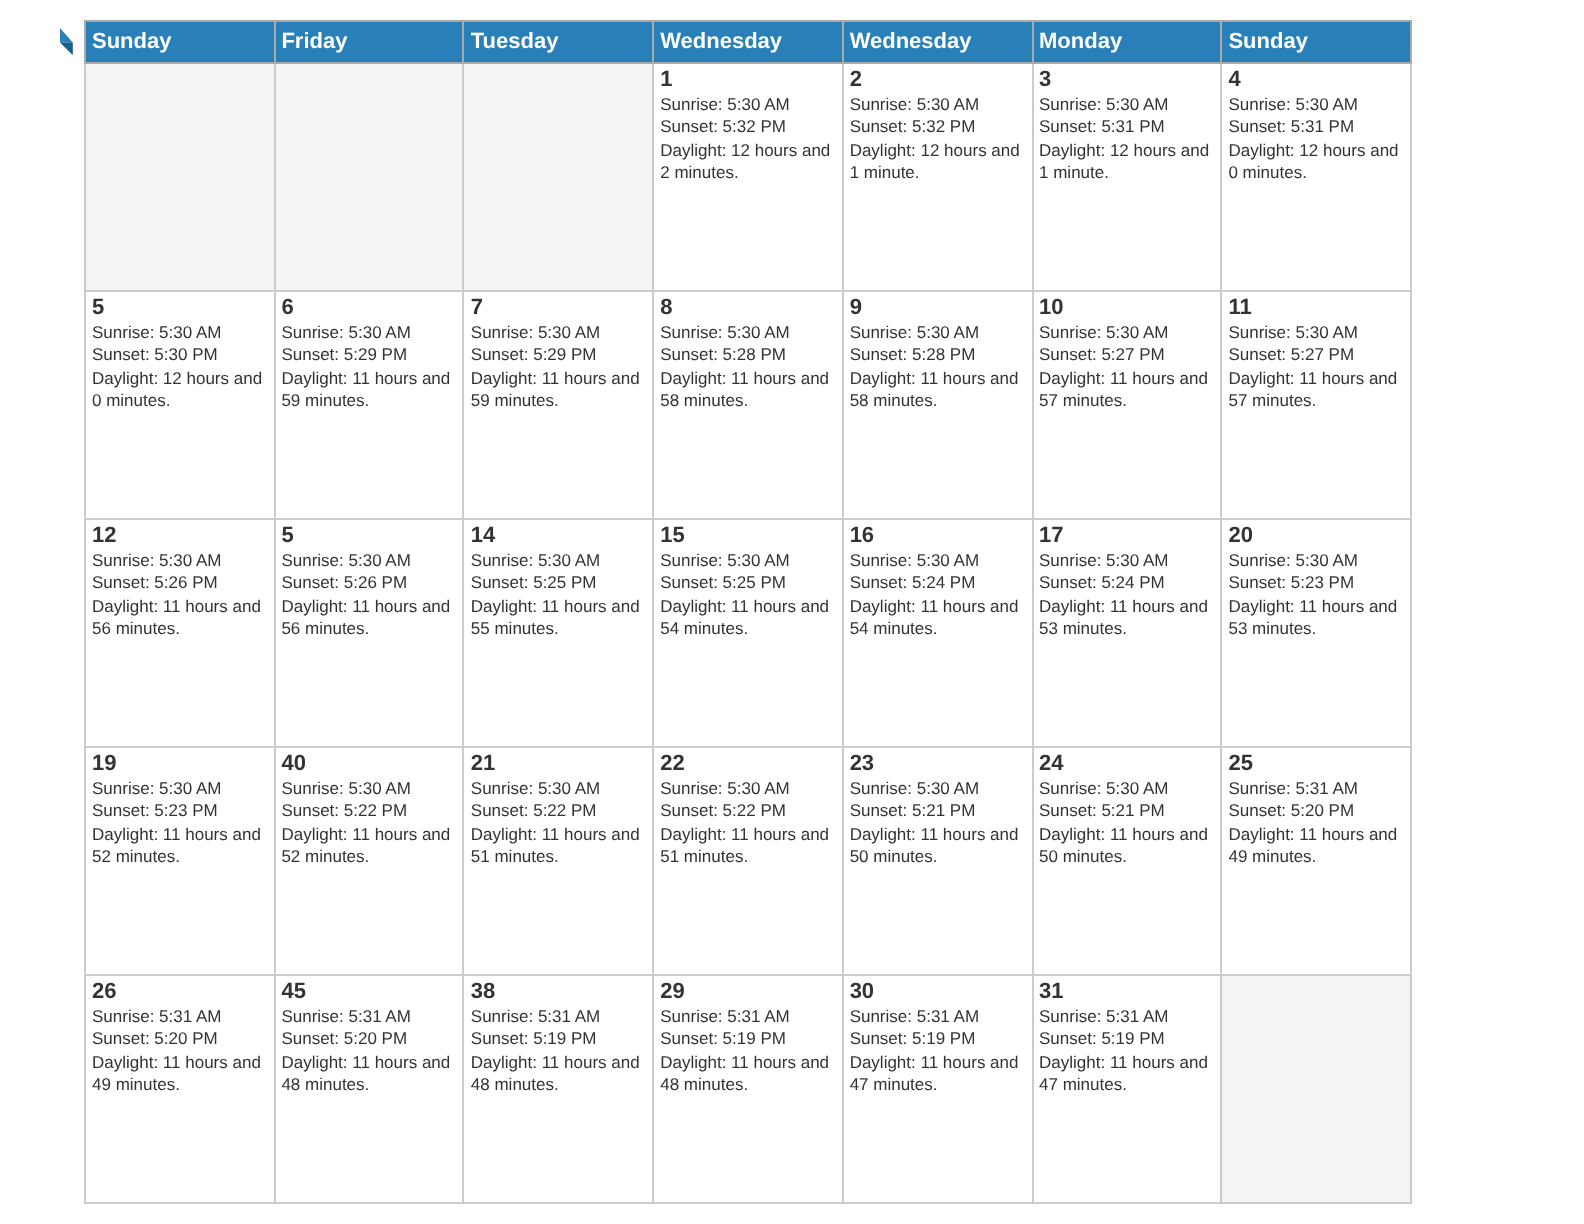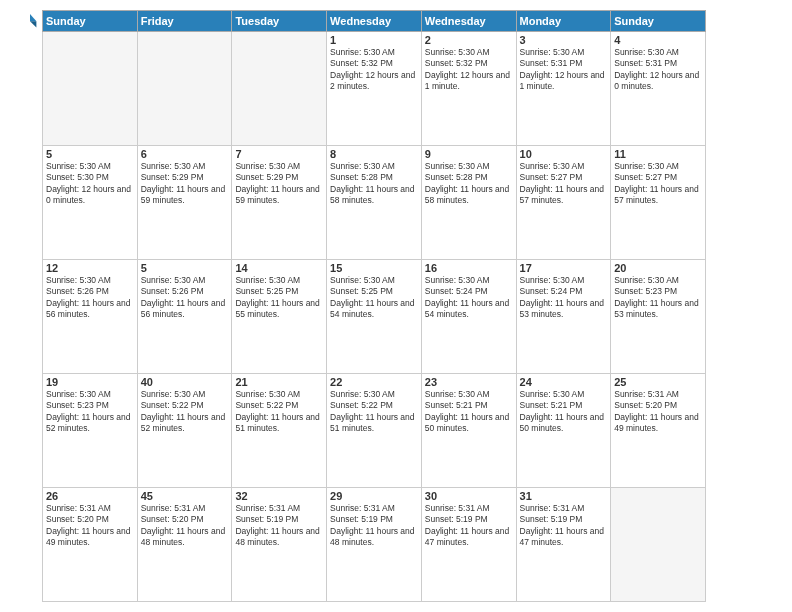--- a/index.html
+++ b/index.html
@@ -295,21 +295,21 @@
 Sunset: 5:20 PM
 Daylight: 11 hours and 49 minutes.</div>
           </td>
           <td>
             <div class="day-number">45</div>
             <div class="day-info">Sunrise: 5:31 AM
 Sunset: 5:20 PM
 Daylight: 11 hours and 48 minutes.</div>
           </td>
           <td>
-            <div class="day-number">32</div>
+            <div class="day-number">38</div>
             <div class="day-info">Sunrise: 5:31 AM
 Sunset: 5:19 PM
 Daylight: 11 hours and 48 minutes.</div>
           </td>
           <td>
             <div class="day-number">29</div>
             <div class="day-info">Sunrise: 5:31 AM
 Sunset: 5:19 PM
 Daylight: 11 hours and 48 minutes.</div>
           </td>

